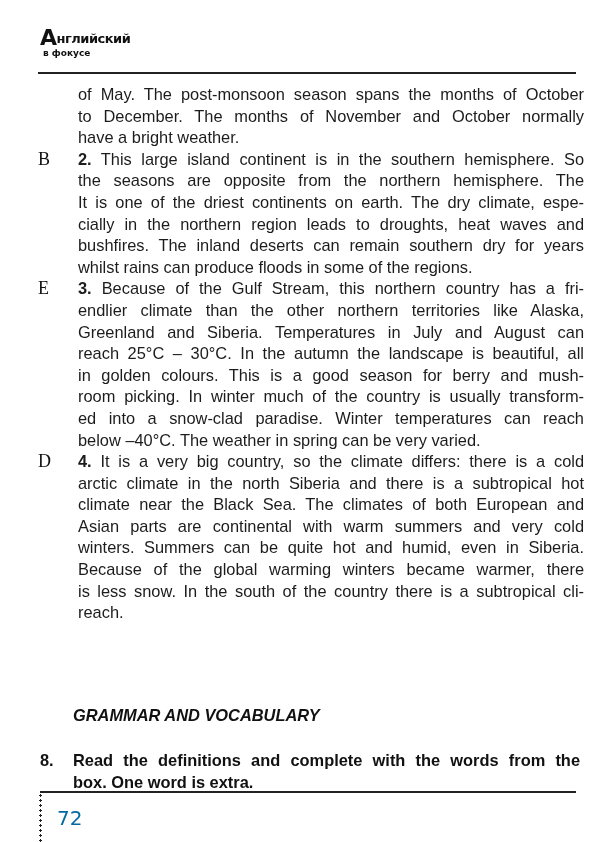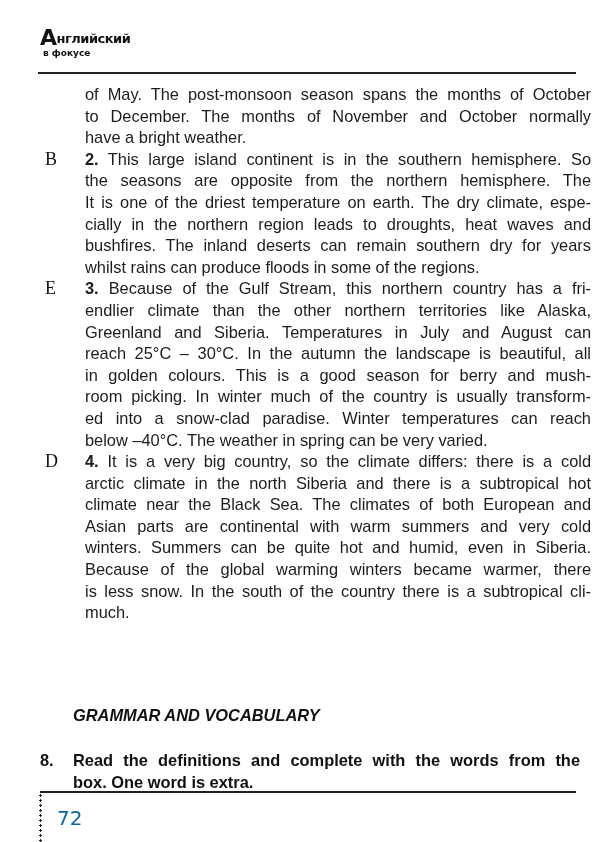--- a/index.html
+++ b/index.html
@@ -23,21 +23,21 @@
     .dots {
       position: absolute; left: 39px; top: 793px; width: 3px; height: 49px;
       background-image: radial-gradient(circle, #222 1.1px, transparent 1.3px);
       background-size: 3px 5px; background-repeat: repeat-y;
     }
     .page-num {
       position: absolute; left: 57px; top: 806px;
       font-family: "DejaVu Sans", sans-serif; font-weight: 400; font-size: 20px; color: #0369a1;
     }
     .body-text {
-      position: absolute; left: 85px; top: 84px; width: 506px;
+      position: absolute; left: 78px; top: 84px; width: 506px;
       font-size: 16.4px; line-height: 21.6px; text-align: justify;
     }
     .para { position: relative; margin: 0; }
     .para .line { display: block; text-align: justify; text-align-last: justify; white-space: nowrap; }
     .para .line.last { text-align-last: left; }
     .margin-letter {
       position: absolute; left: -40px; top: 0;
       font-family: "Liberation Serif", serif; font-size: 18px; color: #111;
     }
     .num { font-weight: bold; }
@@ -68,21 +68,21 @@
   <div class="para">
     <span class="line">of May. The post-monsoon season spans the months of October</span>
     <span class="line">to December. The months of November and October normally</span>
     <span class="line last">have a bright weather.</span>
   </div>
 
   <div class="para">
     <span class="margin-letter">B</span>
     <span class="line"><b class="num">2.</b> <span>This large island continent is in the southern hemisphere. So</span></span>
     <span class="line">the seasons are opposite from the northern hemisphere. The</span>
-    <span class="line">It is one of the driest temperature on earth. The dry climate, espe-</span>
+    <span class="line">It is one of the driest continents on earth. The dry climate, espe-</span>
     <span class="line">cially in the northern region leads to droughts, heat waves and</span>
     <span class="line">bushfires. The inland deserts can remain southern dry for years</span>
     <span class="line last">whilst rains can produce floods in some of the regions.</span>
   </div>
 
   <div class="para">
     <span class="margin-letter">E</span>
     <span class="line"><b class="num">3.</b> <span>Because of the Gulf Stream, this northern country has a fri-</span></span>
     <span class="line">endlier climate than the other northern territories like Alaska,</span>
     <span class="line">Greenland and Siberia. Temperatures in July and August can</span>
@@ -95,21 +95,21 @@
 
   <div class="para">
     <span class="margin-letter">D</span>
     <span class="line"><b class="num">4.</b> <span>It is a very big country, so the climate differs: there is a cold</span></span>
     <span class="line">arctic climate in the north Siberia and there is a subtropical hot</span>
     <span class="line">climate near the Black Sea. The climates of both European and</span>
     <span class="line">Asian parts are continental with warm summers and very cold</span>
     <span class="line">winters. Summers can be quite hot and humid, even in Siberia.</span>
     <span class="line">Because of the global warming winters became warmer, there</span>
     <span class="line">is less snow. In the south of the country there is a subtropical cli-</span>
-    <span class="line last">much.</span>
+    <span class="line last">reach.</span>
   </div>
 </div>
 
 <div class="section-heading">GRAMMAR AND VOCABULARY</div>
 
 <div class="task">
   <span class="task-num">8.</span>
   <span class="task-text">
     <span class="line j">Read the definitions and complete with the words from the</span>
     <span class="line">box. One word is extra.</span>

